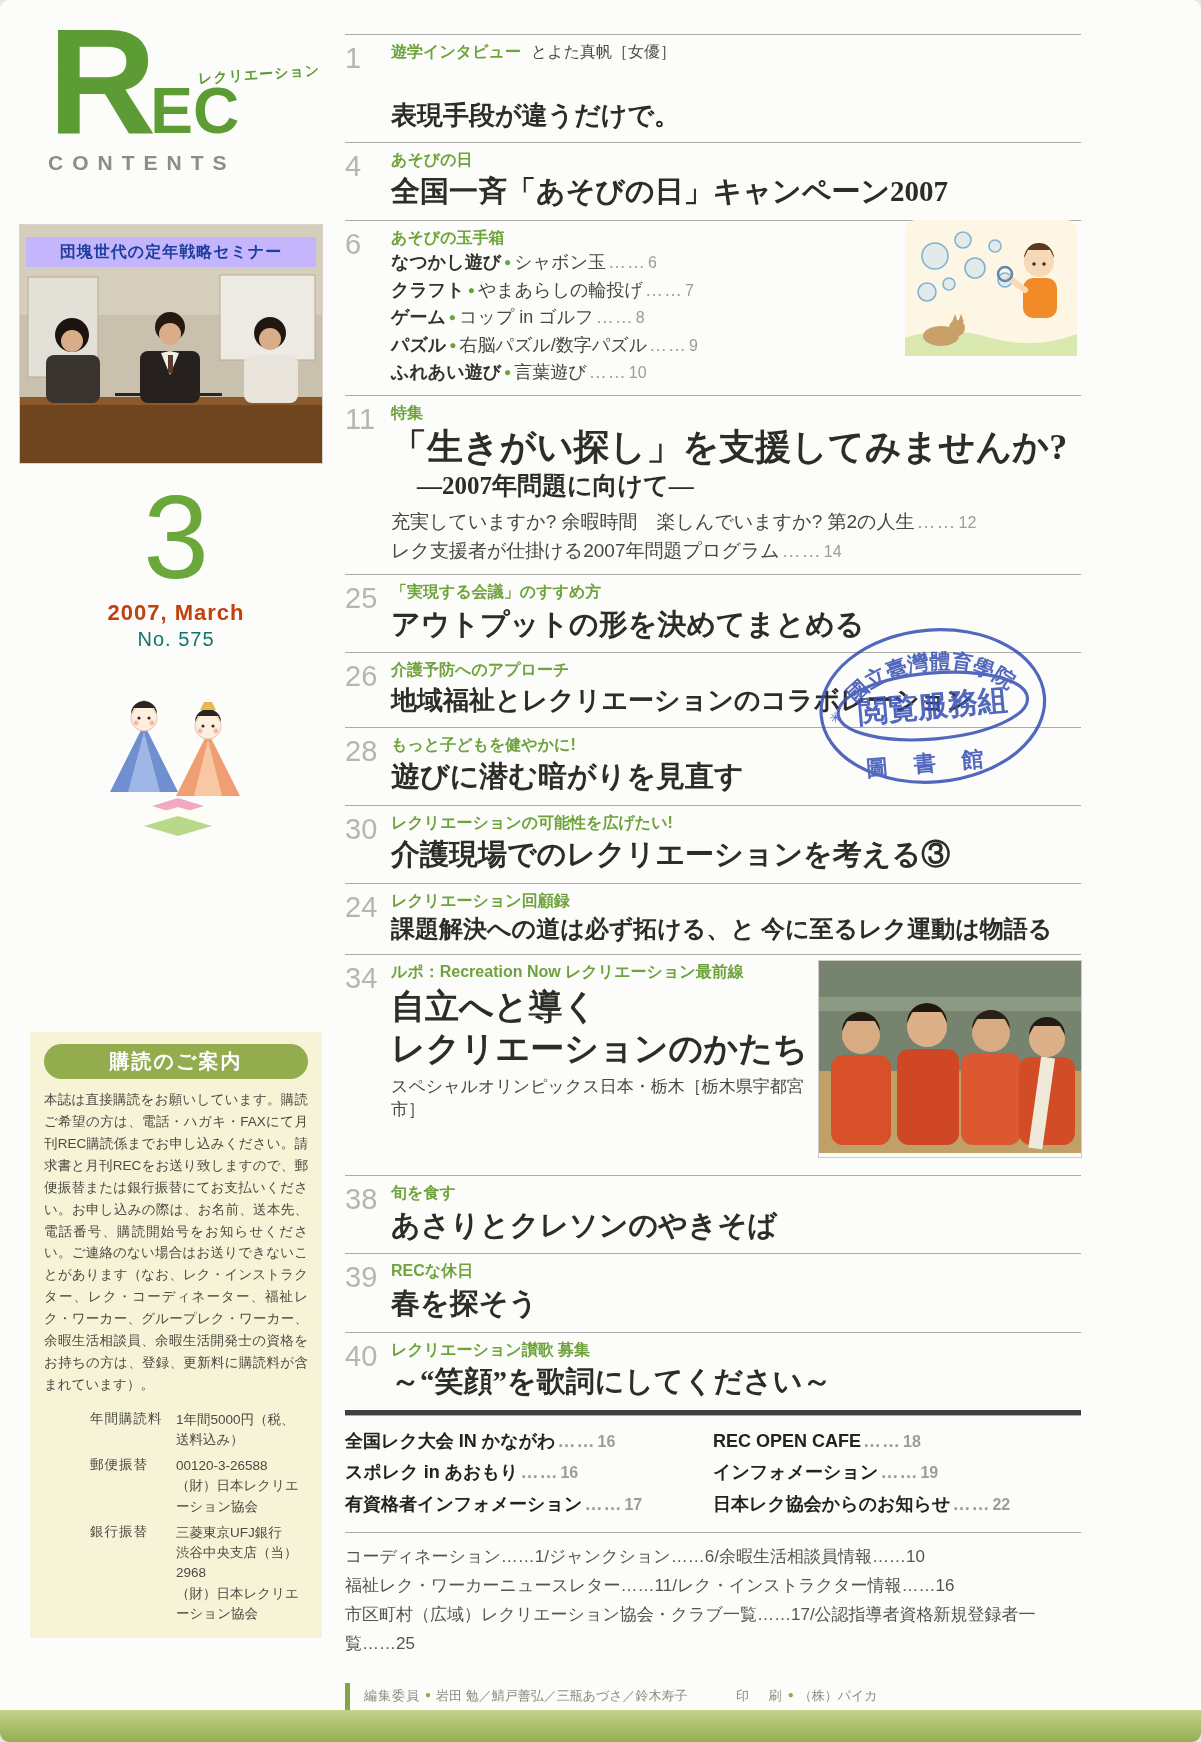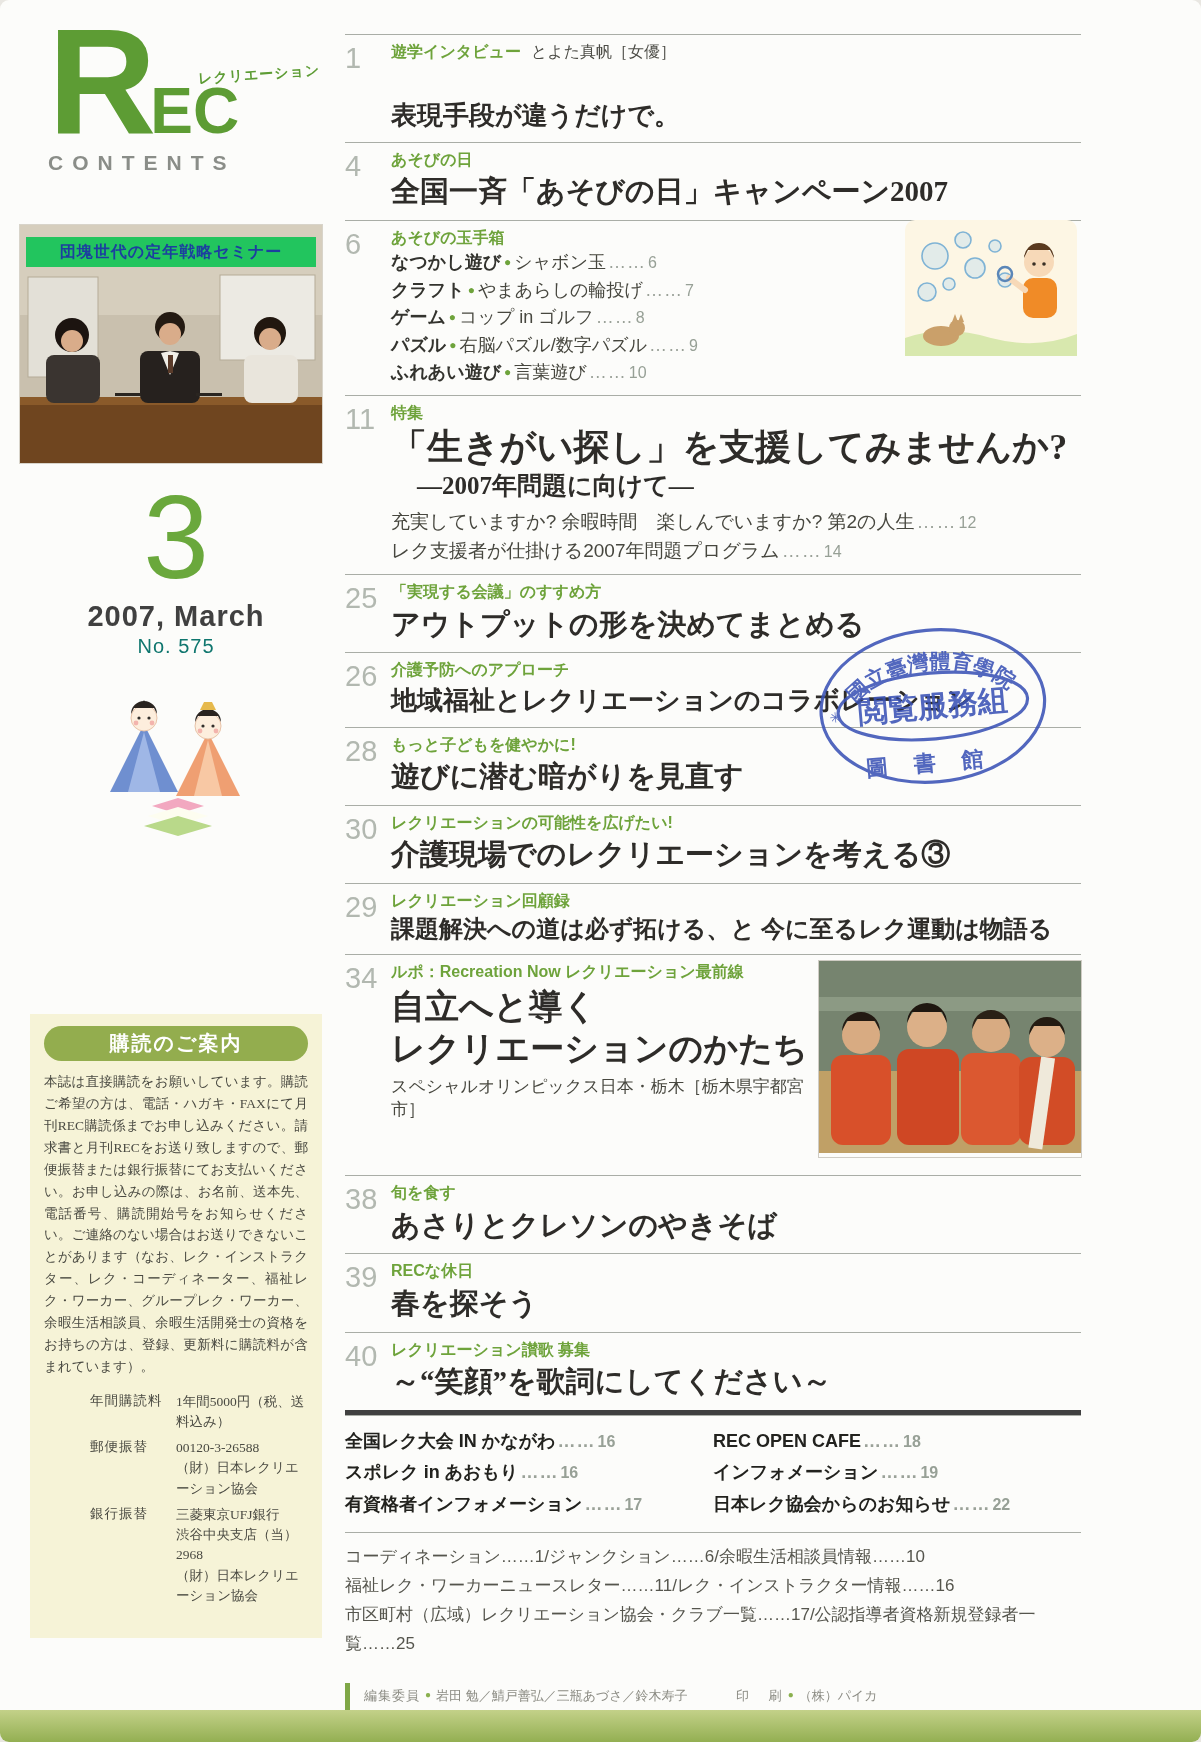--- a/index.html
+++ b/index.html
@@ -11,32 +11,32 @@
   .left-col{position:absolute;left:30px;top:0;width:292px;height:1742px;}
   .logo{position:absolute;top:14px;left:18px;width:260px;}
   .logo-main{color:#5d9c34;font-weight:bold;font-size:150px;line-height:.9;letter-spacing:-6px;}
   .logo-rest{color:#5d9c34;font-weight:bold;font-size:64px;}
   .logo-ruby{position:absolute;top:52px;left:150px;color:#5d9c34;font-size:14px;font-weight:bold;
              transform:rotate(-4deg);letter-spacing:1px;white-space:nowrap;}
   .logo-contents{margin-top:2px;color:#8a8d88;font-weight:bold;font-size:21px;letter-spacing:9px;}
 
   .photo{position:absolute;top:225px;left:-10px;width:302px;height:238px;background:#beb4a2;
          box-shadow:0 0 0 1px #d8d4ca;}
-  .photo .caption{position:absolute;top:12px;left:6px;right:6px;height:30px;background:#22c55e;
+  .photo .caption{position:absolute;top:12px;left:6px;right:6px;height:30px;background:#c4b5fd;
          display:flex;align-items:center;justify-content:center;
          color:#1c3f9f;font-weight:bold;font-size:16px;letter-spacing:1px;}
 
   .issue{position:absolute;top:478px;left:0;width:292px;text-align:center;}
   .issue-month{color:#6aa83c;font-size:118px;line-height:1;font-weight:400;}
-  .issue-date{margin-top:4px;color:#404040;font-weight:bold;font-size:29px;letter-spacing:1px;}
+  .issue-date{margin-top:4px;color:#c2410c;font-weight:bold;font-size:22px;letter-spacing:1px;}
   .issue-no{margin-top:2px;color:#0f766e;font-size:20px;letter-spacing:1px;}
 
   .hina{position:absolute;top:680px;left:52px;}
 
-  .subscribe{position:absolute;left:0;bottom:104px;width:264px;background:#f6f3d7;padding:12px 14px 32px;font-family:Liberation Serif, serif;}
+  .subscribe{position:absolute;left:0;bottom:104px;width:264px;background:#f6f3d7;padding:12px 14px 14px;}
   .subscribe .pill{background:#93ad4e;border-radius:18px;color:#fff;font-weight:bold;font-size:20px;
          text-align:center;padding:4px 0;letter-spacing:2px;}
   .subscribe .body{margin-top:10px;font-size:13.5px;line-height:1.62;color:#4a4a42;text-align:justify;}
   .subscribe .rows{margin-top:14px;font-size:13.5px;color:#4a4a42;}
   .subscribe .row{display:flex;margin-top:6px;}
   .subscribe .row .lab{width:86px;flex:none;letter-spacing:1px;margin-left:46px;}
   .subscribe .row .val{flex:1;white-space:pre-line;line-height:1.5;}
 
   
   .right-col{position:absolute;left:345px;top:34px;width:736px;}
@@ -298,21 +298,21 @@
 
     <section class="entry">
       <div class="num">30</div>
       <div class="ebody">
         <div class="cat">レクリエーションの可能性を広げたい!</div>
         <div class="title t-serif t29">介護現場でのレクリエーションを考える③</div>
       </div>
     </section>
 
     <section class="entry">
-      <div class="num">29</div>
+      <div class="num">24</div>
       <div class="ebody">
         <div class="cat">レクリエーション回顧録</div>
         <div class="title t-serif t24">課題解決への道は必ず拓ける、と 今に至るレク運動は物語る</div>
       </div>
     </section>
 
     <section class="entry" style="min-height:205px">
       <div class="num">34</div>
       <div class="ebody" style="max-width:440px">
         <div class="cat">ルポ：Recreation Now レクリエーション最前線</div>

